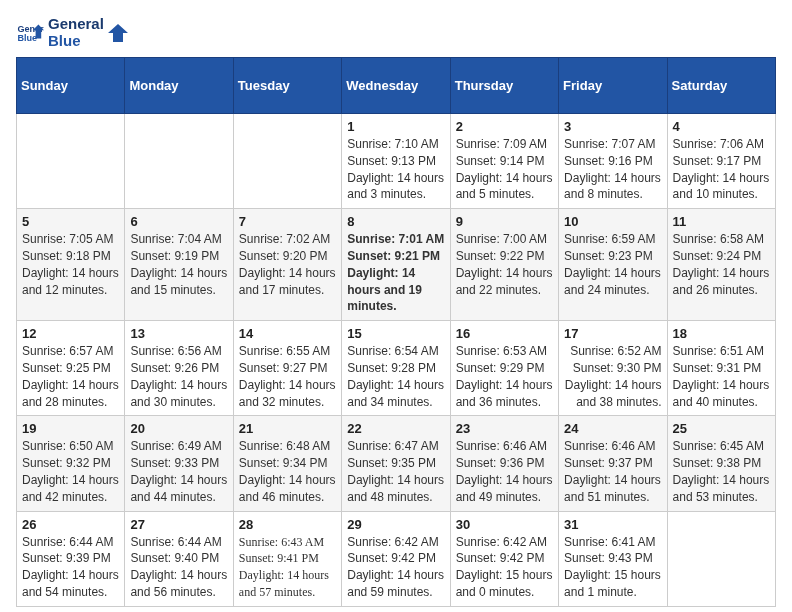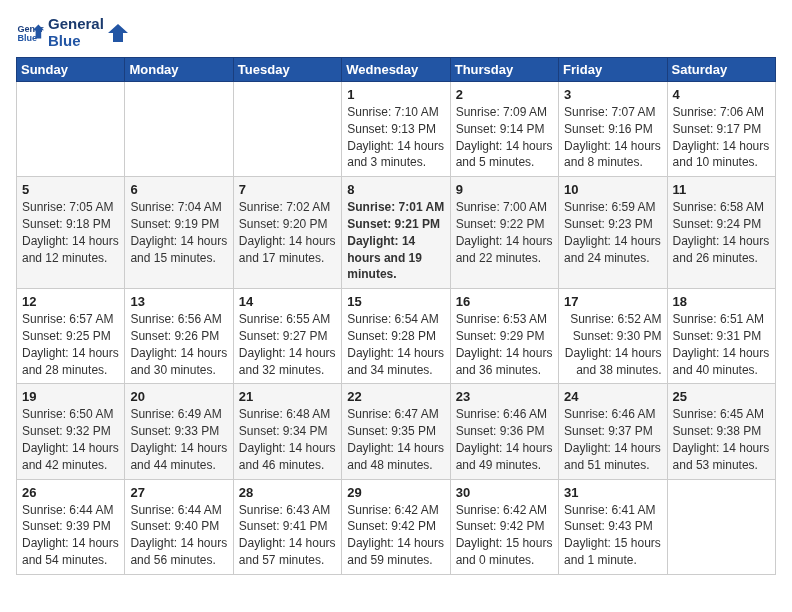--- a/index.html
+++ b/index.html
@@ -38,21 +38,21 @@
       color: #444;
     }
     .calendar {
       width: 100%;
       border-collapse: collapse;
       font-size: 11px;
     }
     .calendar thead th {
       background: #2255a4;
       color: #fff;
-      padding: 4px 4px;
+      padding: 20px 4px;
       text-align: left;
       font-size: 13px;
       font-weight: bold;
       border: 1px solid #1a3e7e;
     }
     .calendar tbody td {
       border: 1px solid #ccc;
       padding: 5px 5px;
       vertical-align: top;
       width: 108px;
@@ -283,21 +283,21 @@
 Daylight: 14 hours and 54 minutes.</div>
         </td>
         <td>
           <div class="day-number">27</div>
           <div class="day-info" style="white-space: pre-line;">Sunrise: 6:44 AM
 Sunset: 9:40 PM
 Daylight: 14 hours and 56 minutes.</div>
         </td>
         <td>
           <div class="day-number">28</div>
-          <div class="day-info" style="white-space: pre-line;">Sunrise: 6:43 AM
+          <div class="day-info" style="white-space: pre-line; font-family: Liberation Serif, serif;">Sunrise: 6:43 AM
 Sunset: 9:41 PM
 Daylight: 14 hours and 57 minutes.</div>
         </td>
         <td>
           <div class="day-number">29</div>
           <div class="day-info" style="white-space: pre-line;">Sunrise: 6:42 AM
 Sunset: 9:42 PM
 Daylight: 14 hours and 59 minutes.</div>
         </td>
         <td>

